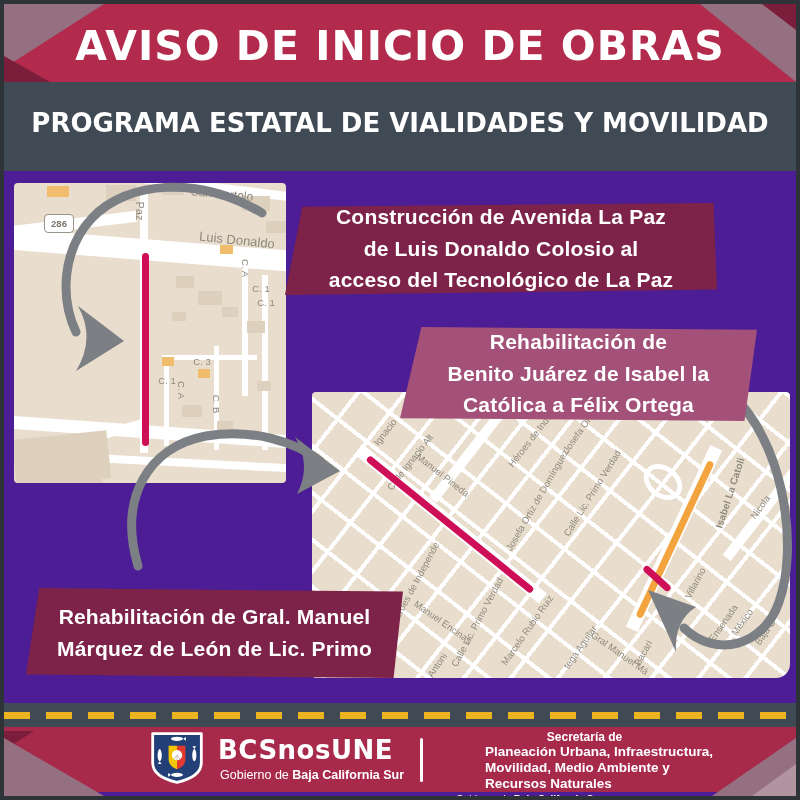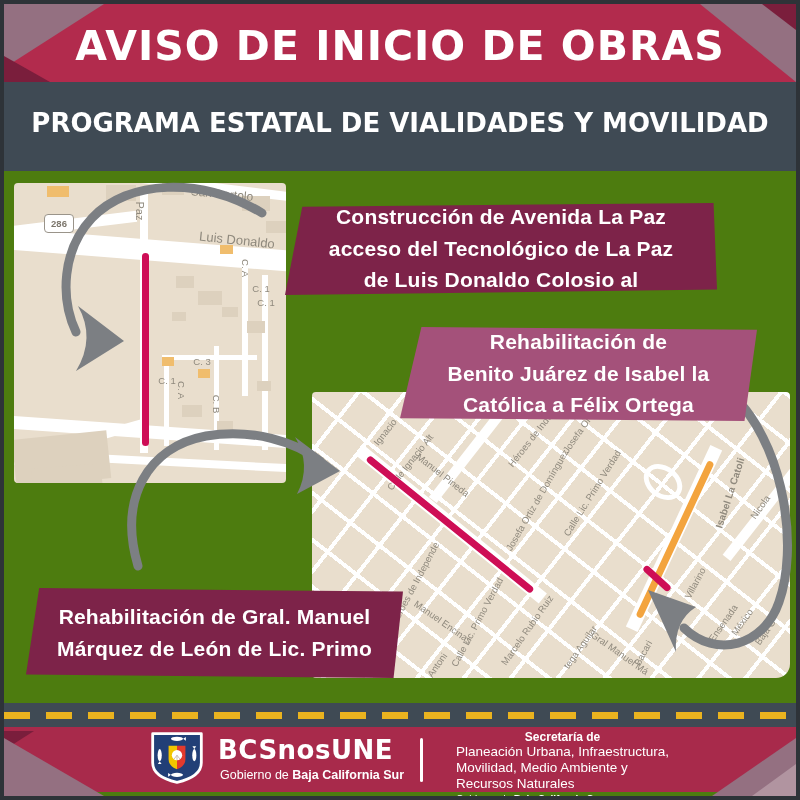--- a/index.html
+++ b/index.html
@@ -1,19 +1,19 @@
 <!DOCTYPE html>
 <html style="--border-dark: #2e3338; --header-red: #b22b4d; --slate: #3f4a54; --callout-dark: #7d2349; --callout-light: #a4517a; --map-beige: #e9decd; --building-tan: #ddd1be; --building-orange: #f0bd6d; --label-gray: #8f897d; --line-pink: #ce0e56; --line-orange: #f3a43e; --arrow-gray: #7c7f83; --dash-yellow: #eab31f; --footer-red: #a82a4b; --corner-light: #947081; --corner-dark: #7a1e3c; --corner-light2: #b194a0; --shield-navy: #223f77; --shield-yellow: #f2c500; --shield-red: #e23a2e;"><head>
 <meta charset="utf-8">
 <style>
   html,body{margin:0;padding:0;}
   #poster{
     position:relative;
     width:800px;height:800px;
-    background:#4d7c0f;
+    background:#4c1d95;
     overflow:hidden;
     font-family:"Liberation Sans",sans-serif;
     box-sizing:border-box;
     border:4px solid var(--border-dark,#2e3338);
   }
   .abs{position:absolute;}
   
   .band-top{left:0;top:0;width:792px;height:78px;background:var(--header-red);z-index:2;}
   .band-sub{left:0;top:78px;width:792px;height:89px;background:var(--slate);z-index:2;}
   .tri{z-index:3;}
@@ -78,21 +78,21 @@
   }
   #footer{left:0;top:723px;width:792px;height:65px;background:var(--footer-red);z-index:2;}
   #brand{
     left:214px;top:8px;font-family:"DejaVu Sans","Liberation Sans",sans-serif;
     font-weight:bold;font-size:26px;color:#fff;letter-spacing:.5px;z-index:4;
   }
   #brand-sub{left:216px;top:41px;font-size:12.5px;color:#fff;z-index:4;}
   #f-divider{left:416px;top:11px;width:3px;height:44px;background:#fff;border-radius:2px;z-index:4;}
   #sec-block{left:452px;top:3px;color:#fff;z-index:4;}
   #sec-block .intro{font-size:12px;font-weight:bold;line-height:14px;text-align:center;}
-  #sec-block .line{font-size:13.5px;font-weight:normal;line-height:16px;}
+  #sec-block .line{font-size:13.5px;font-weight:bold;line-height:16px;margin-left:29px;}
   #sec-block .small{font-size:10px;margin-top:2px;}
   #coat{left:144px;top:0px;z-index:4;}
 </style>
 </head>
 <body>
 
 <div id="poster">
 
   <div class="abs band-top"></div>
   <div class="abs band-sub"></div>
@@ -192,22 +192,22 @@
     <path class="arrow" d="M 258 209 C 196 172, 124 176, 88 214 C 58 246, 56 294, 72 328"></path>
     <path class="arrowhead" d="M120 337 L74 302 Q92 334 72 367 Z"></path>
     <path class="arrow" d="M 134 562 C 114 494, 144 443, 202 432 C 248 424, 292 438, 316 457"></path>
     <path class="arrowhead" d="M336 467 L291 433 Q308 461 293 490 Z"></path>
     <path class="arrow" d="M 737 400 C 781 451, 794 544, 775 598 C 760 642, 712 655, 680 624"></path>
     <path class="arrowhead" d="M644 586 L692 603 Q670 617 672 648 Z"></path>
   </svg>
 
   <div id="callout1" class="abs callout">
     <div class="co-line">Construcción de Avenida La Paz</div>
+    <div class="co-line">de Luis Donaldo Colosio al</div>
     <div class="co-line">acceso del Tecnológico de La Paz</div>
-    <div class="co-line">de Luis Donaldo Colosio al</div>
   </div>
   <div id="callout2" class="abs callout">
     <div class="co-line">Rehabilitación de</div>
     <div class="co-line">Benito Juárez de Isabel la</div>
     <div class="co-line">Católica a Félix Ortega</div>
   </div>
   <div id="callout3" class="abs callout">
     <div class="co-line">Rehabilitación de Gral. Manuel</div>
     <div class="co-line">Márquez de León de Lic. Primo</div>
   </div>

